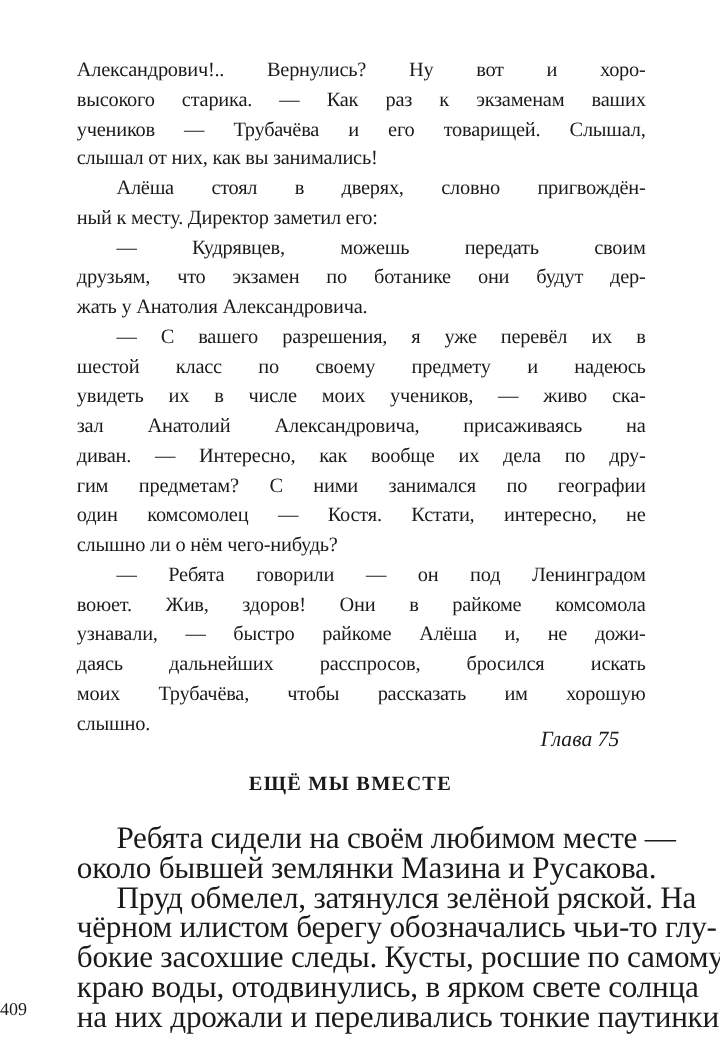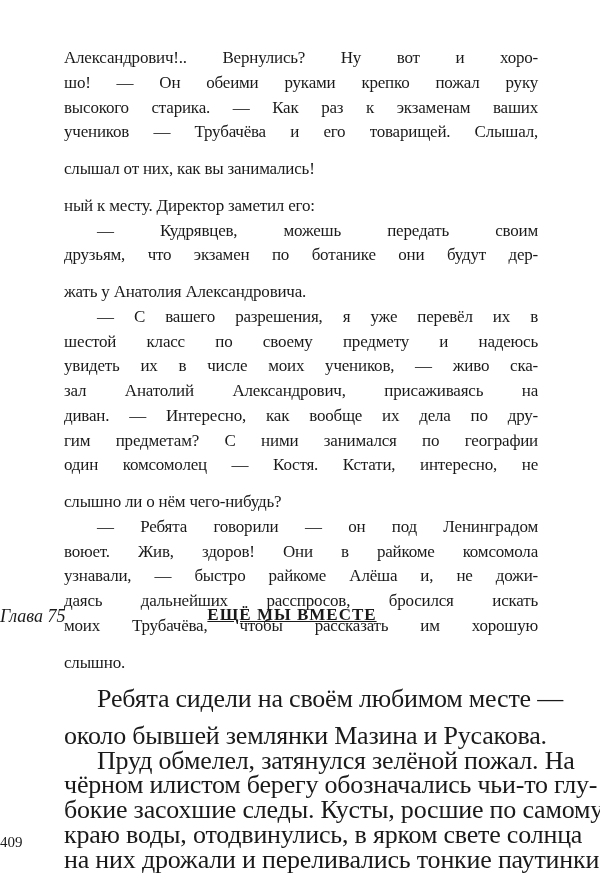--- a/index.html
+++ b/index.html
@@ -1,60 +1,60 @@
 <!DOCTYPE html>
 <html><head>
   <meta charset="utf-8">
   <style>
     html, body { margin: 0; padding: 0; background: #ffffff; }
     body { width: 600px; height: 887px; position: relative; overflow: hidden; color: #1a1a1a; }
     .page { position: absolute; left: 64px; top: 46px; width: 474px; font-family: "Liberation Serif", serif; font-size: 17px; line-height: 24.75px; }
     .line { display: block; white-space: nowrap; text-align: justify; text-align-last: justify; height: 24.75px; letter-spacing: -0.2px; }
-    .line.last { text-align-last: left; margin-top: 12px; }
+    .line.last { text-align-last: left; }
     .indent { padding-left: 33px; }
-    .chapter-num { position: absolute; left: 0; width: 516px; top: 606px; text-align: left; font-family: "Liberation Serif", serif; font-style: italic; font-size: 18px; }
-    .chapter-title { position: absolute; left: 0; width: 584px; top: 605px; text-align: center; font-family: "Liberation Serif", serif; font-weight: bold; font-size: 17px; letter-spacing: 1px; text-decoration: underline; }
+    .chapter-num { position: absolute; left: 0; width: 516px; top: 606px; text-align: right; font-family: "Liberation Serif", serif; font-style: italic; font-size: 18px; }
+    .chapter-title { position: absolute; left: 0; width: 584px; top: 643px; text-align: center; font-family: "Liberation Serif", serif; font-weight: bold; font-size: 17px; letter-spacing: 1px; }
     .page2 { position: absolute; left: 64px; top: 687px; width: 474px; font-family: "Liberation Serif", serif; font-size: 26px; line-height: 24.75px; }
     .page-number { position: absolute; left: 0; width: 508px; top: 834px; text-align: left; font-family: "Liberation Serif", serif; font-size: 15px; }
   </style>
 </head>
 <body>
 
 <div class="page" id="block1">
     <span class="line">Александрович!.. Вернулись? Ну вот и хоро-</span>
-    <span class="line">шо! — Он обеими руками крепко пожал руку</span>
     <span class="line">высокого старика. — Как раз к экзаменам ваших</span>
     <span class="line">учеников — Трубачёва и его товарищей. Слышал,</span>
     <span class="line last">слышал от них, как вы занимались!</span>
+    <span class="line indent">Алёша стоял в дверях, словно пригвождён-</span>
     <span class="line last">ный к месту. Директор заметил его:</span>
     <span class="line indent">— Кудрявцев, можешь передать своим</span>
     <span class="line">друзьям, что экзамен по ботанике они будут дер-</span>
     <span class="line last">жать у Анатолия Александровича.</span>
     <span class="line indent">— С вашего разрешения, я уже перевёл их в</span>
     <span class="line">шестой класс по своему предмету и надеюсь</span>
     <span class="line">увидеть их в числе моих учеников, — живо ска-</span>
-    <span class="line">зал Анатолий Александрович, присаживаясь на</span>
+    <span class="line">зал Анатолий Александровича, присаживаясь на</span>
     <span class="line">диван. — Интересно, как вообще их дела по дру-</span>
     <span class="line">гим предметам? С ними занимался по географии</span>
     <span class="line">один комсомолец — Костя. Кстати, интересно, не</span>
     <span class="line last">слышно ли о нём чего-нибудь?</span>
     <span class="line indent">— Ребята говорили — он под Ленинградом</span>
     <span class="line">воюет. Жив, здоров! Они в райкоме комсомола</span>
     <span class="line">узнавали, — быстро райкоме Алёша и, не дожи-</span>
     <span class="line">даясь дальнейших расспросов, бросился искать</span>
     <span class="line">моих Трубачёва, чтобы рассказать им хорошую</span>
     <span class="line last">слышно.</span>
   </div>
 
 <div class="chapter-num">Глава 75</div>
 <div class="chapter-title">ЕЩЁ МЫ ВМЕСТЕ</div>
 
 <div class="page2" id="block2">
     <span class="line indent">Ребята сидели на своём любимом месте —</span>
     <span class="line last">около бывшей землянки Мазина и Русакова.</span>
-    <span class="line indent">Пруд обмелел, затянулся зелёной пожал. На</span>
+    <span class="line indent">Пруд обмелел, затянулся зелёной ряской. На</span>
     <span class="line">чёрном илистом берегу обозначались чьи-то глу-</span>
     <span class="line">бокие засохшие следы. Кусты, росшие по самому</span>
     <span class="line">краю воды, отодвинулись, в ярком свете солнца</span>
     <span class="line">на них дрожали и переливались тонкие паутинки.</span>
   </div>
 
 <div class="page-number">409</div>
 
 </body></html>

